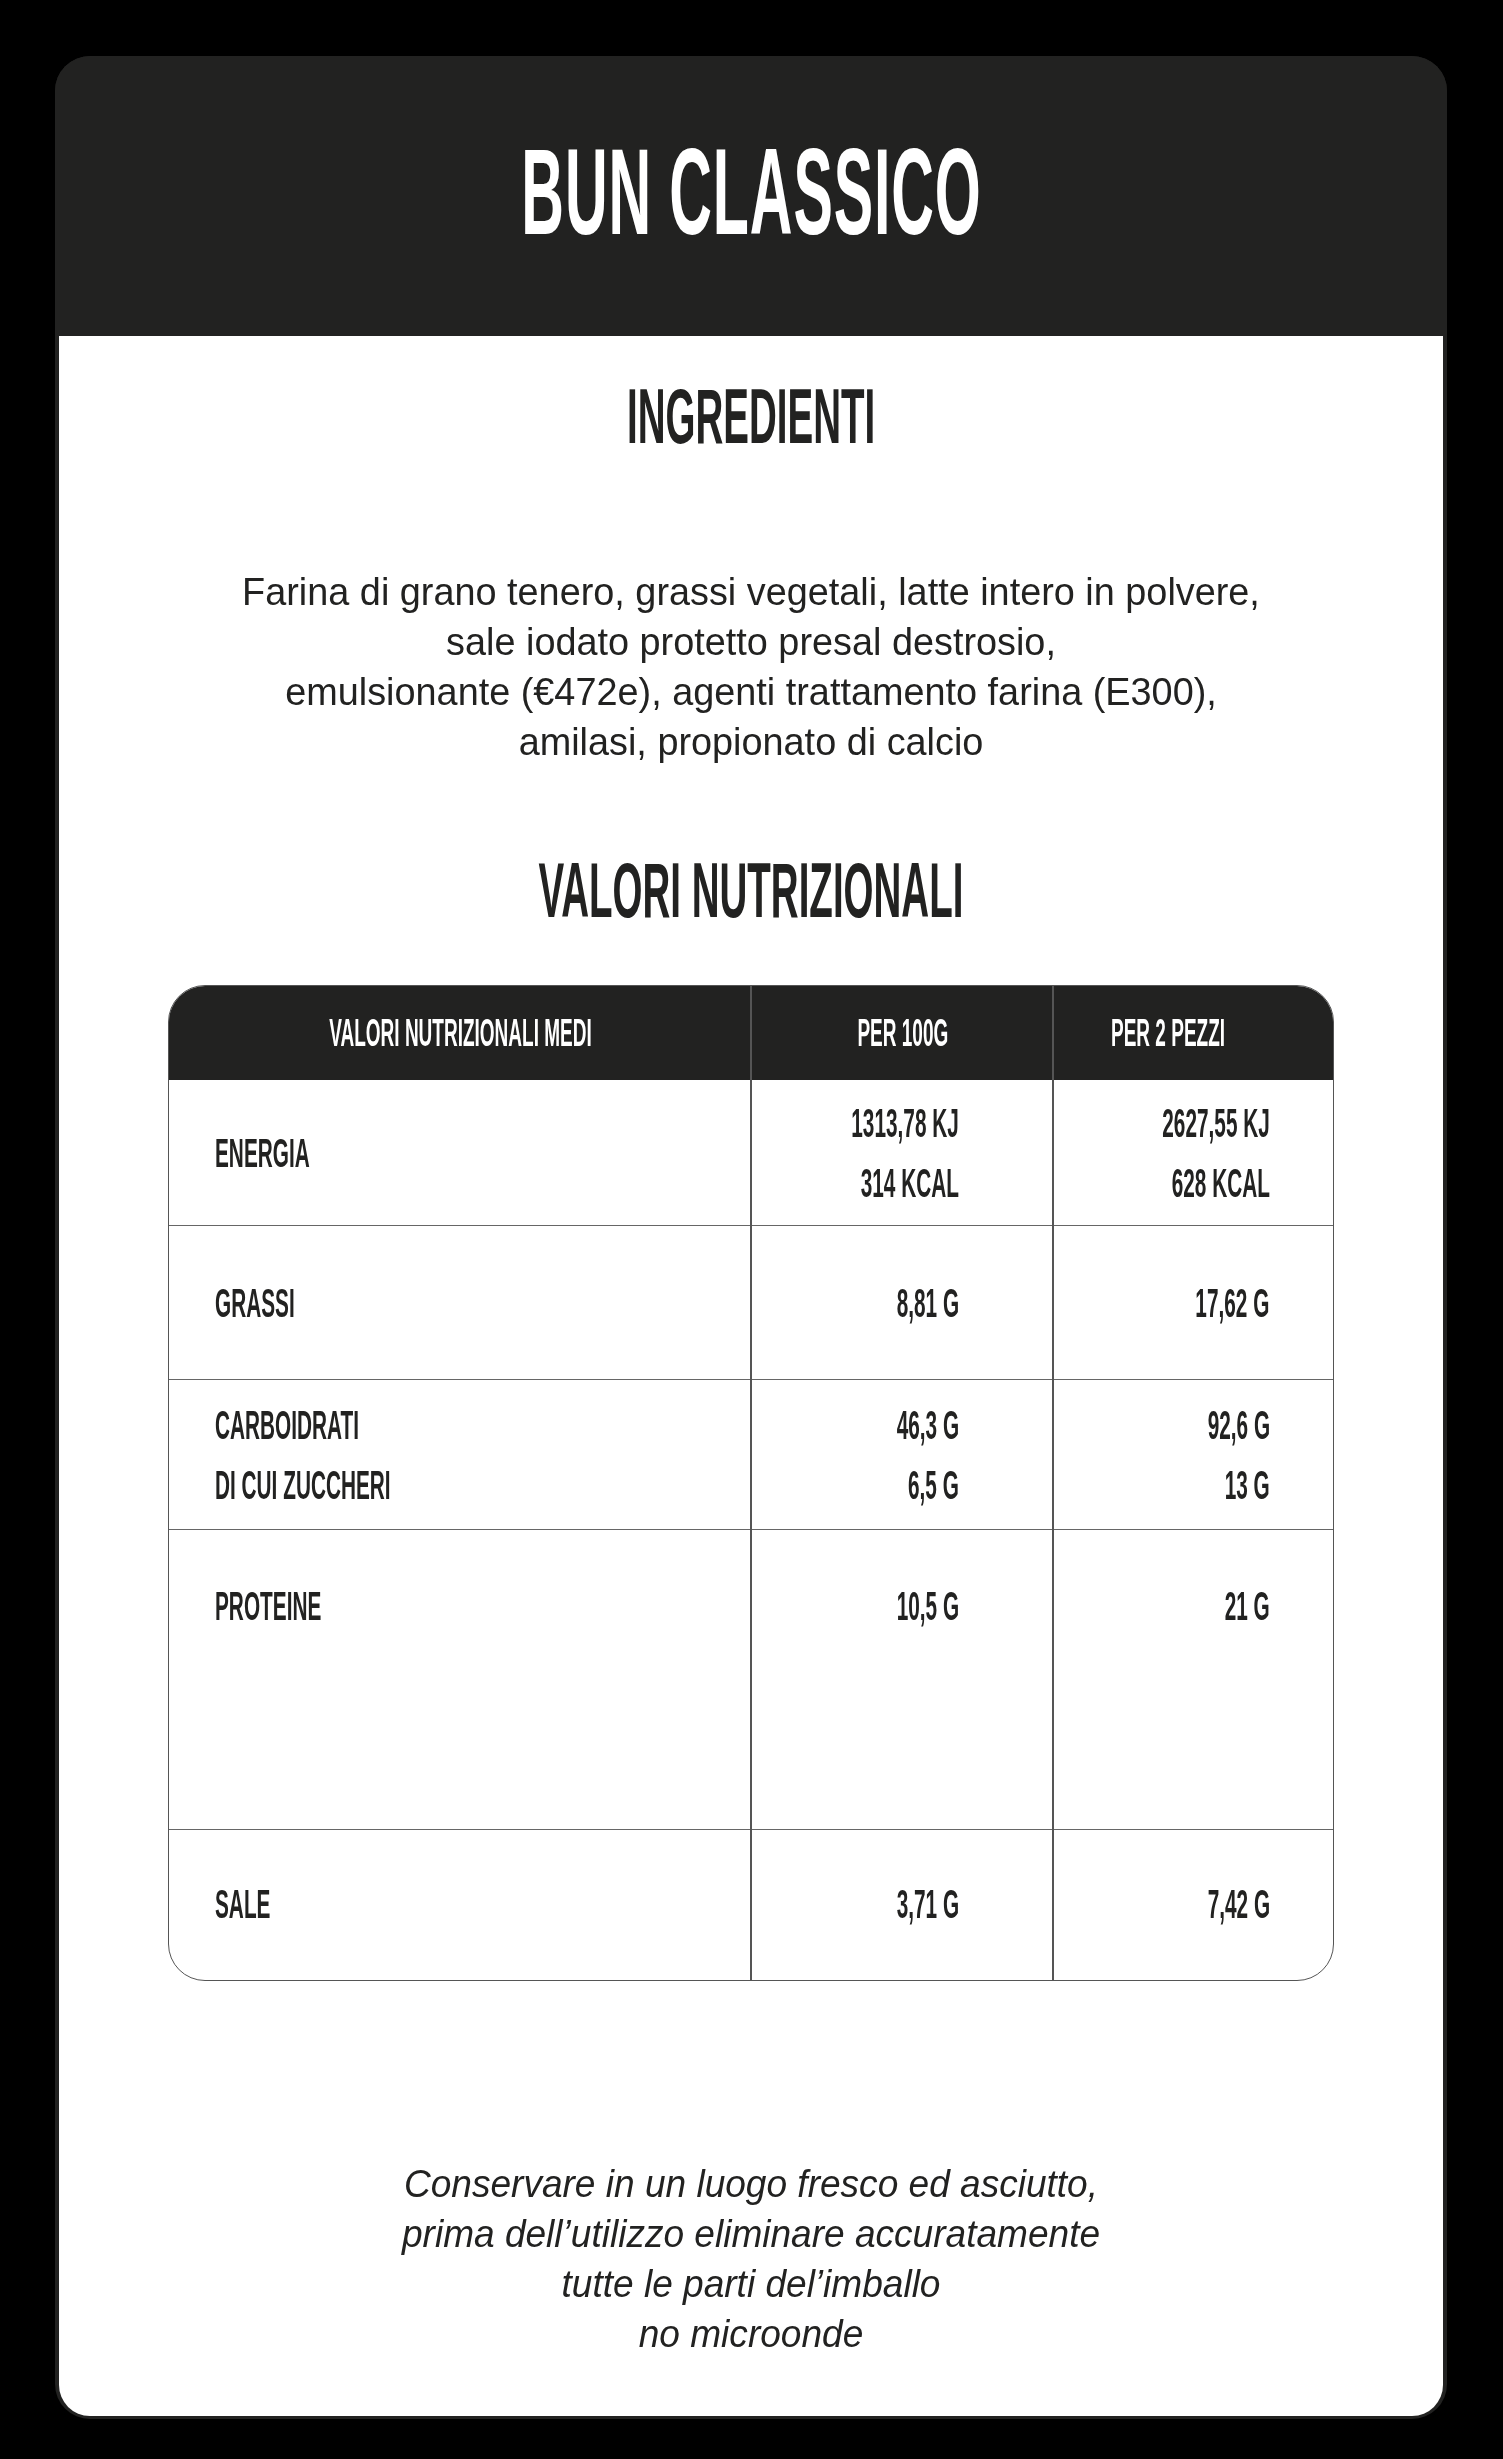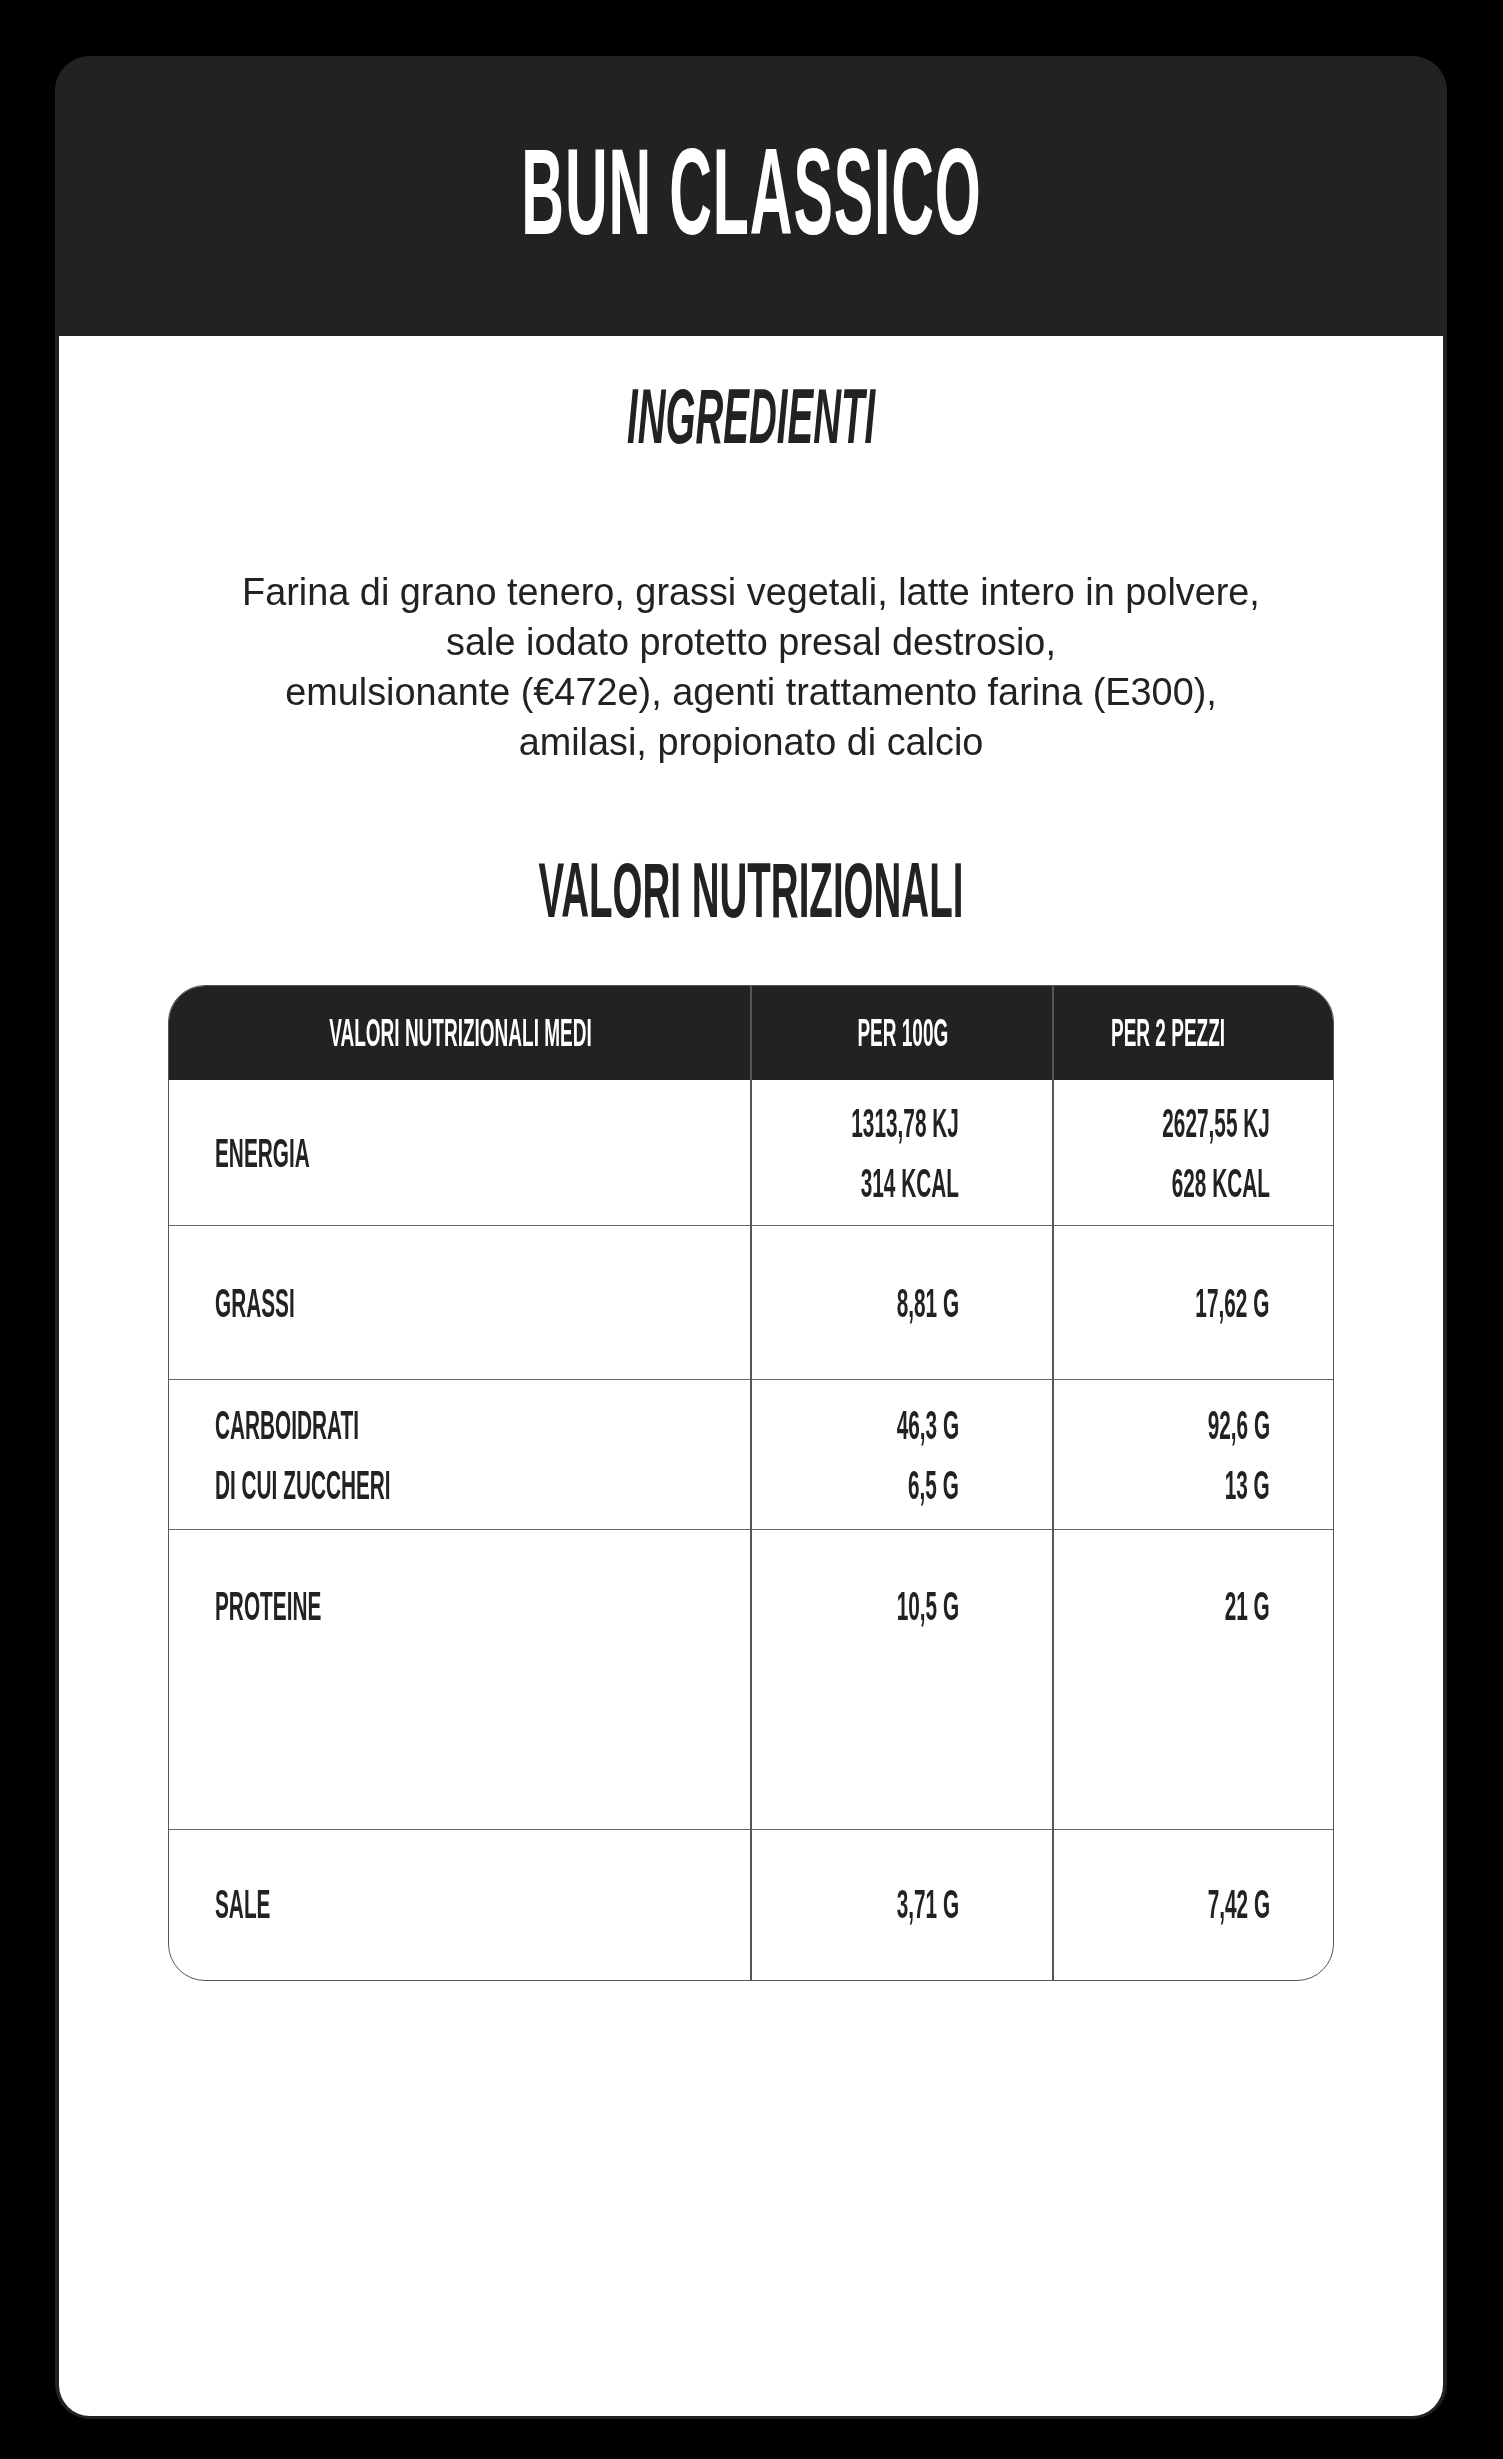--- a/index.html
+++ b/index.html
@@ -33,21 +33,21 @@
 <body>
 
 <div class="card">
   <div class="header">
     <div class="title-wrap">
       <span class="condensed title">BUN CLASSICO</span>
     </div>
   </div>
 
   <div class="body">
-    <div class="section-title-wrap" style="top:37px;font-style:italic;">
+    <div class="section-title-wrap" style="top:37px;">
       <span class="condensed section-title">INGREDIENTI</span>
     </div>
     <div class="ingredients">
       <div>Farina di grano tenero, grassi vegetali, latte intero in polvere,</div>
       <div>sale iodato protetto presal destrosio,</div>
       <div>emulsionante (€472e), agenti trattamento farina (E300),</div>
       <div>amilasi, propionato di calcio</div>
     </div>
 
     <div class="section-title-wrap" style="top:511px;">
@@ -142,15 +142,21 @@
           </div>
         <div class="cell val2" style="top:0;bottom:0;">
             <span class="condensed tc r">7,42 G</span>
           </div>
       </div>
 
       <div class="col-div" style="left:581px;"></div>
       <div class="col-div" style="left:883px;"></div>
     </div>
 
+    <div class="storage">
+      <div>Conservare in un luogo fresco ed asciutto,</div>
+      <div>prima dell’utilizzo eliminare accuratamente</div>
+      <div>tutte le parti del’imballo</div>
+      <div>no microonde</div>
+    </div>
   </div>
 </div>
 
 
 </body></html>

